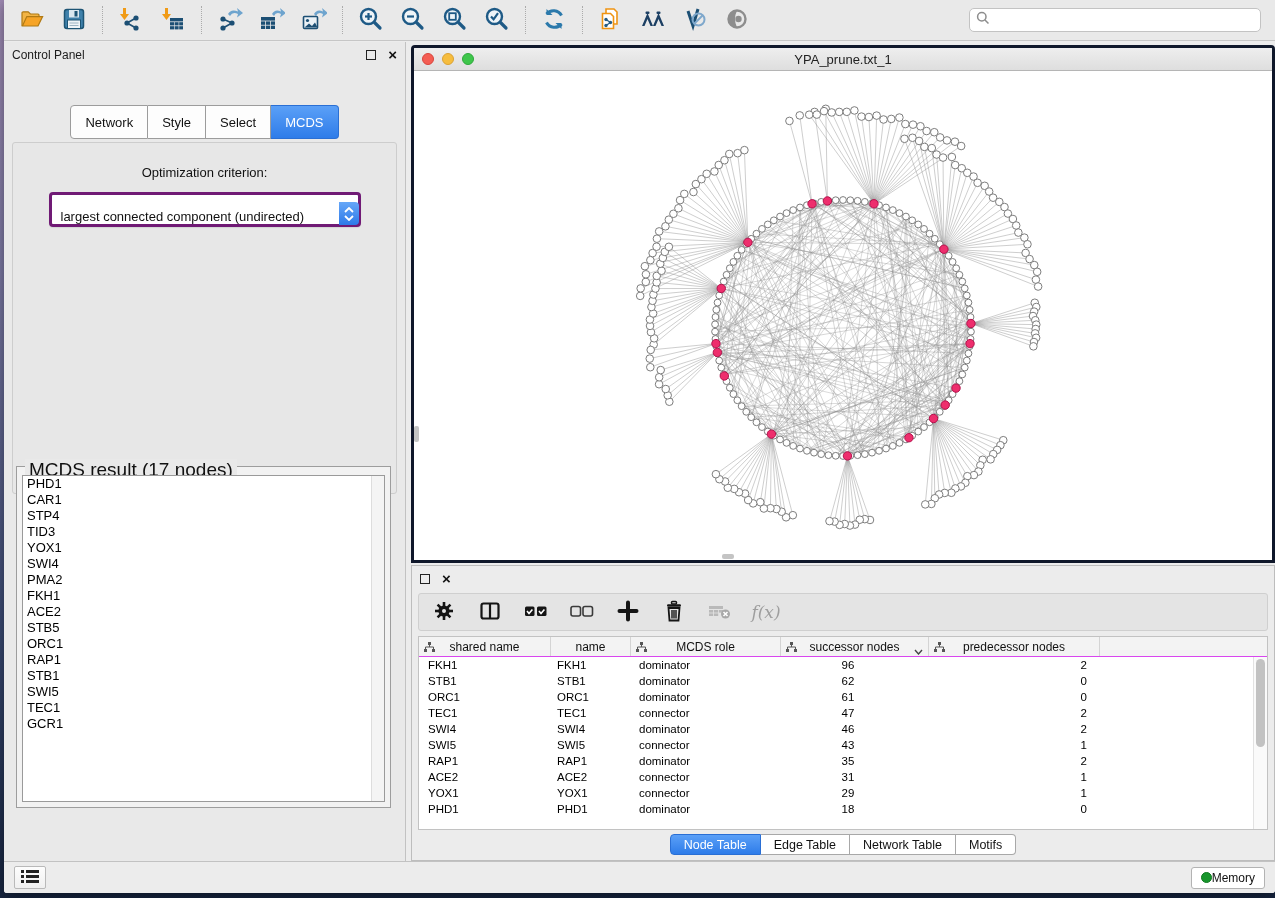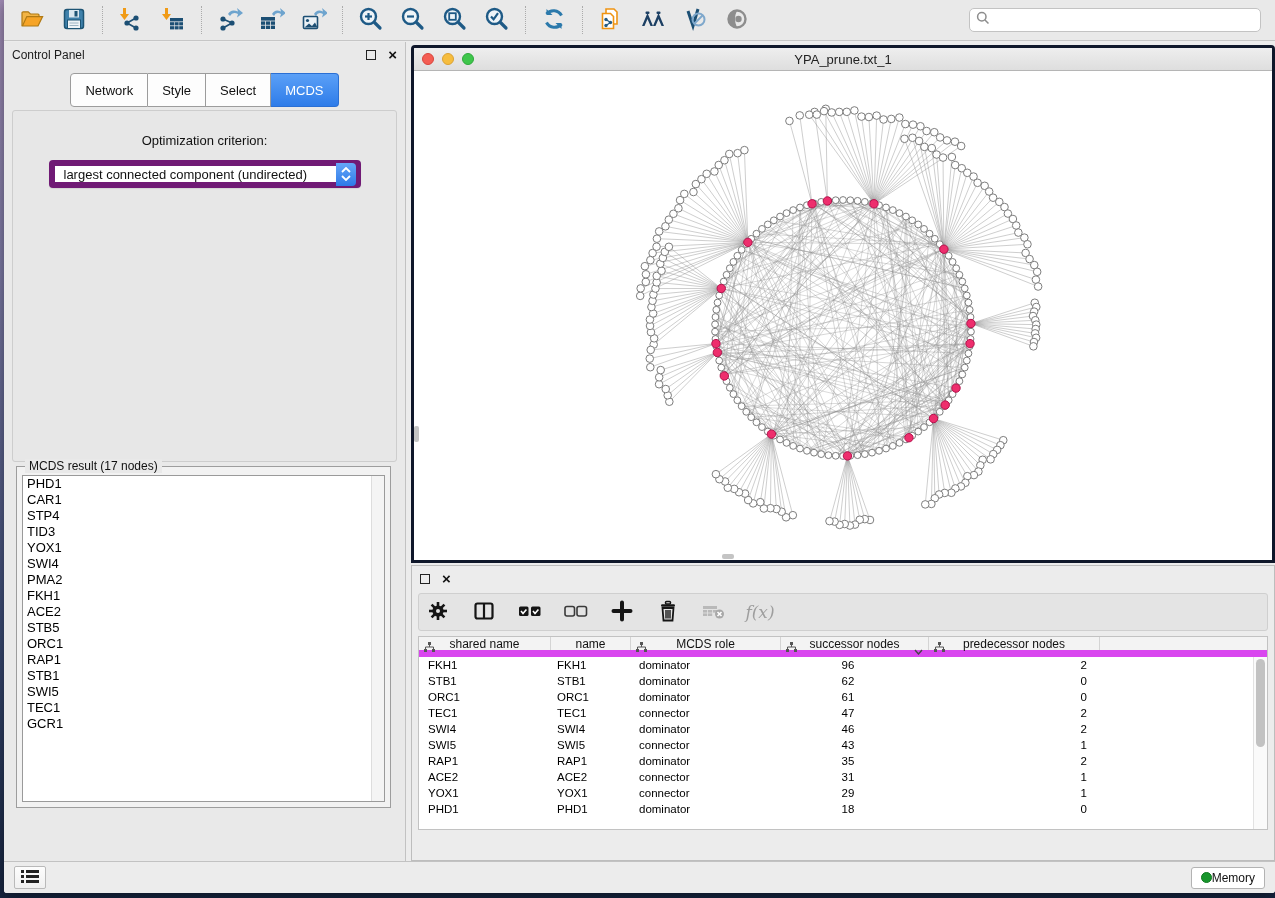--- a/index.html
+++ b/index.html
@@ -17,34 +17,34 @@
 
   
   .panel-header { height:25px; display:flex; align-items:center; padding:0 8px; font-size:12px; color:#1c1c1c; }
   .ph-title { flex:1; }
   .win-float { width:10px; height:10px; border:1.5px solid #222; background:transparent; margin-right:12px; cursor:pointer; }
   .win-close { font-size:15px; font-weight:bold; color:#111; line-height:10px; cursor:pointer; }
 
   
   .control-panel { position:absolute; left:0; top:42px; width:402px; height:819px; background:#e9e9e9; border-right:1px solid #c2c2c2; }
   .cp-tabs { display:flex; justify-content:center; margin-top:6px; }
-  .cp-tab { height:22px; padding:16px 14px; background:#fdfdfd; border:1px solid #9c9c9c; border-left:none; font-size:13px; display:flex; align-items:center; cursor:pointer; color:#111; }
+  .cp-tab { height:22px; padding:16px 14px; background:#fdfdfd; border:1px solid #9c9c9c; border-left:none; font-size:13px; display:flex; align-items:center; cursor:pointer; color:#111;margin-top:32px; }
   .cp-tab:first-child { border-left:1px solid #9c9c9c; border-radius:4px 0 0 4px; }
   .cp-tab:last-child { border-radius:0 4px 4px 0; }
   .cp-tab.active { background:linear-gradient(180deg,#5ba0f7 0%,#2e7ce9 100%); color:#fff; border-color:#2a6fd4; }
   .cp-content { margin:3px 8px 0 8px; height:352px; background:#e7e7e7; border:1px solid #cdcdcd; border-radius:3px; display:flex; flex-direction:column; align-items:center; }
   .opt-label { margin-top:22px; font-size:13px; color:#111; }
-  .selectbox { margin-top:12px; width:312px; height:28px; background:#fff; border:6px solid #701a75; border-radius:4px; display:flex; align-items:center; cursor:pointer; box-shadow:0 1px 1px rgba(0,0,0,.08); }
+  .selectbox { margin-top:12px; width:312px; height:35px; background:#fff; border:3px solid #701a75; border-radius:4px; display:flex; align-items:flex-end; cursor:pointer; box-shadow:0 1px 1px rgba(0,0,0,.08); }
   .selectbox .sel-label { flex:1; font-size:13px; padding-left:9px; color:#111; white-space:nowrap; }
   .sel-stepper { width:20px; height:23px; margin:-1px -1px -1px 0; border-radius:0 4px 4px 0; background:linear-gradient(180deg,#66a7f8 0%,#2d79e8 100%); display:flex; flex-direction:column; align-items:center; justify-content:center; gap:2px; }
   .btn-row { margin-top:12px; display:flex; gap:13px; }
   .pushbtn { height:23px; padding:0 15px; font-size:13px; color:#111; background:linear-gradient(180deg,#ffffff,#f1f1f1); border:1px solid #ababab; border-radius:4px; cursor:pointer; }
   .pushbtn.focused { box-shadow:0 0 0 3px rgba(110,165,245,.65); border-color:#7aa6e8; }
   .result-fieldset { position:absolute; left:12px; right:14px; top:424px; bottom:53px; border:1px solid #9d9d9d; background:#f2f2f2; padding:4px; }
-  .result-legend { position:absolute; top:-8px; left:8px; background:#e9e9e9; padding:0 4px; font-size:12px; color:#111; }
+  .result-legend { position:absolute; top:-8px; left:8px; background:#e9e9e9; padding:0 4px; font-size:19px; color:#111; }
   .result-list { position:absolute; left:5px; right:5px; top:8px; bottom:5px; background:#fff; border:1px solid #9a9a9a; overflow:hidden; }
   .mcds-item { font-size:13px; line-height:16px; padding-left:4px; color:#000; }
   .result-scrolltrack { position:absolute; right:0; top:0; bottom:0; width:13px; background:#f4f4f4; border-left:1px solid #ddd; }
 
   
   .right-col { position:absolute; left:403px; top:42px; right:0; height:819px; }
 
   .network-window { position:absolute; left:4px; right:0; top:3px; height:518px; background:#fff; border:3px solid #0f172a; border-radius:4px 4px 0 0; overflow:hidden; }
   .nw-titlebar { height:23px; background:linear-gradient(180deg,#eeeeee,#dedede); border-bottom:1px solid #b5b5b5; display:flex; align-items:center; padding:0 8px; position:relative; }
   .traffic { display:flex; gap:8px; }
@@ -52,25 +52,25 @@
   .tl.red { background:#f45d53; border:1px solid #d8453c; }
   .tl.yellow { background:#f6bd3e; border:1px solid #dba234; }
   .tl.green { background:#3ec64b; border:1px solid #2fa83c; }
   .nw-title { position:absolute; left:0; right:0; text-align:center; font-size:13px; color:#222; pointer-events:none; }
   .net-canvas { position:absolute; left:0; right:0; top:23px; bottom:0; background:#fff; }
   .net-vthumb { position:absolute; left:0; top:355px; width:5px; height:16px; background:#c4c4c4; border-radius:2px; }
   .net-hthumb { position:absolute; left:308px; bottom:1px; width:12px; height:5px; background:#c4c4c4; border-radius:2px; }
 
   
   .table-panel { position:absolute; left:4px; right:0; top:523px; bottom:0; background:#ececec; border:1px solid #bdbdbd; }
-  .tp-toolbar { margin:2px 6px 0 6px; height:38px; background:#e4e4e4; border:1px solid #cfcfcf; border-radius:3px; display:flex; align-items:center; padding:0 4px; gap:16px; }
+  .tp-toolbar { margin:2px 6px 0 6px; height:38px; background:#e4e4e4; border:1px solid #cfcfcf; border-radius:3px; display:flex; align-items:center; padding:0 10px; gap:16px; }
   .tp-btn { width:30px; height:30px; border:none; background:transparent; display:flex; align-items:center; justify-content:center; cursor:pointer; }
   .fx-label { font-family:"DejaVu Serif", serif; font-style:italic; font-size:17px; color:#9e9e9e; }
   .table-wrap { position:absolute; left:6px; right:6px; top:70px; bottom:30px; background:#fff; border:1px solid #c2c2c2; overflow:hidden; }
-  .thead { display:flex; height:20px; background:#f3f3f3; border-bottom:7px solid #d946ef; }
+  .thead { display:flex; height:20px; background:#f3f3f3; border-bottom:1px solid #d946ef; }
   .hcell { position:relative; display:flex; align-items:center; justify-content:center; font-size:12px; color:#111; border-right:1px solid #d4d4d4; gap:4px; }
   .hc0{width:132px} .hc1{width:80px} .hc2{width:150px} .hc3{width:148px} .hc4{width:171px}
   .hfill { flex:1; border-right:none; }
   .tree-ico { position:absolute; left:5px; top:5px; }
   .sort-ico { position:absolute; right:5px; top:7px; }
   .tbody { position:absolute; left:0; right:14px; top:20px; bottom:0; overflow:hidden; }
   .trow { display:flex; height:16px; align-items:center; }
   .tc { font-size:11.5px; color:#000; white-space:nowrap; overflow:hidden; }
   .c0{width:132px; padding-left:9px} .c1{width:80px; padding-left:6px} .c2{width:150px; padding-left:8px}
   .c3{width:148px; text-align:center; padding-right:14px} .c4{width:171px; text-align:right; padding-right:13px}
@@ -1307,20 +1307,26 @@
               <div class="tc c2">dominator</div>
               <div class="tc c3">18</div>
               <div class="tc c4">0</div>
               <div class="tc cfill"></div>
             </div>
           </div>
         <div class="tbl-scrollbar">
             <div class="tbl-thumb"></div>
           </div>
       </div>
+      <div class="tp-tabs">
+        <div class="tp-tab active">Node Table</div>
+        <div class="tp-tab">Edge Table</div>
+        <div class="tp-tab">Network Table</div>
+        <div class="tp-tab">Motifs</div>
+      </div>
     </div>
   </div>
 
   <div class="status-bar">
     <button class="list-btn">
         <span>
       <svg width="18" height="14" viewBox="0 0 18 14">
             <g fill="#222">
               <rect x="0" y="1" width="3" height="3"></rect>
               <rect x="5" y="1" width="13" height="3"></rect>

